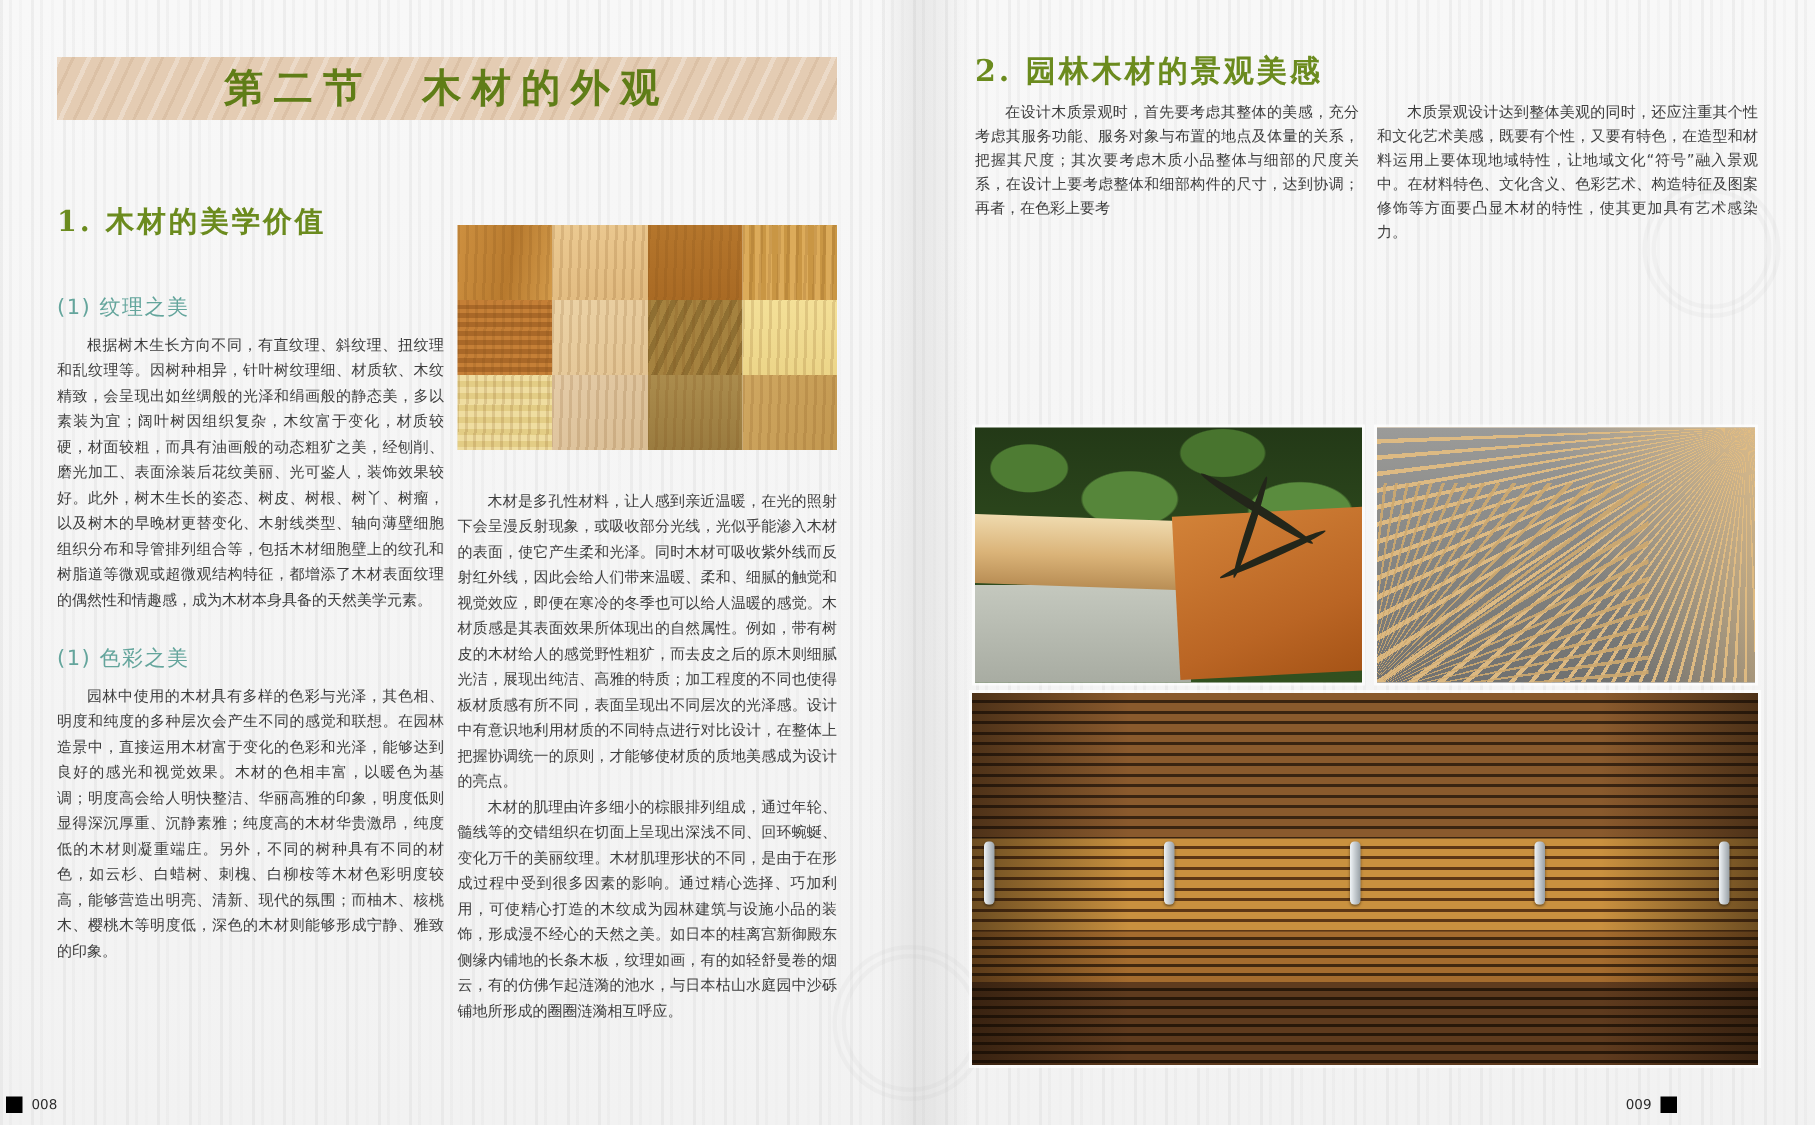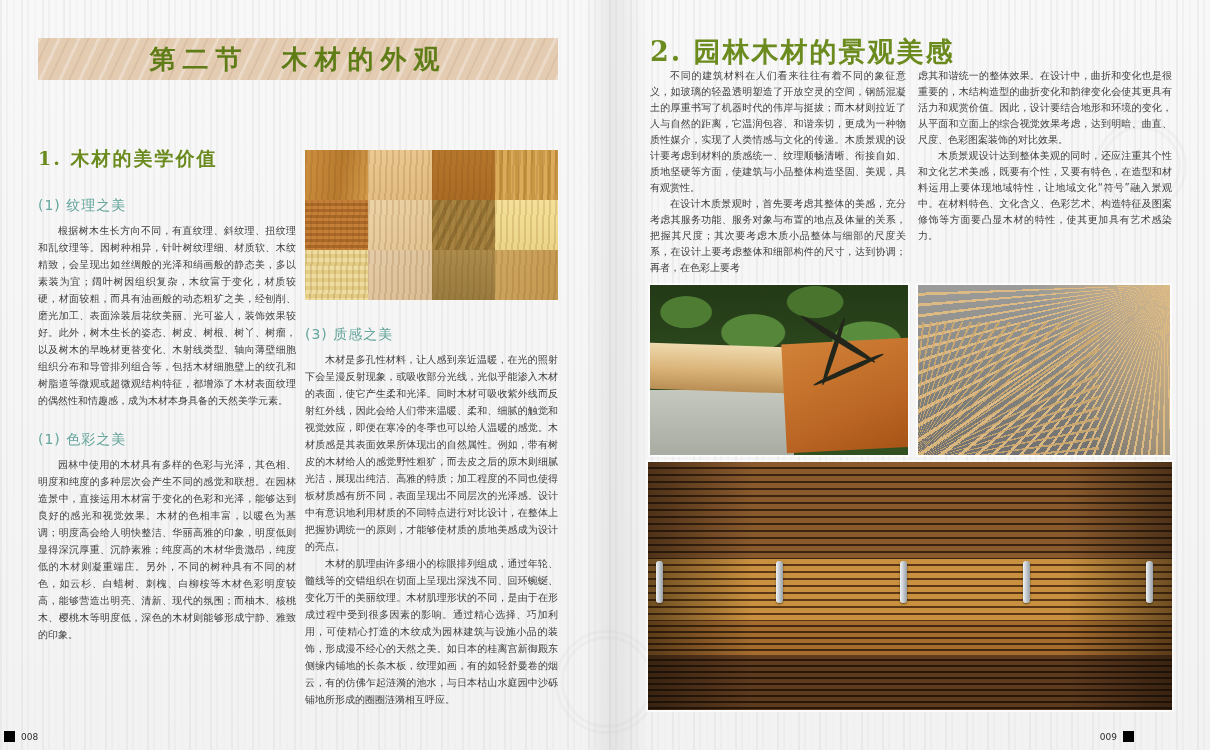--- a/index.html
+++ b/index.html
@@ -24,22 +24,22 @@
   .banner{position:absolute;left:38px;top:38px;width:520px;height:42px;
     background:
       repeating-linear-gradient(115deg, rgba(255,255,255,.28) 0 3px, rgba(255,255,255,0) 3px 9px,
         rgba(166,124,84,.14) 9px 11px, rgba(255,255,255,0) 11px 18px),
       #e4ccb3;}
   .banner-title{width:100%;text-align:center;line-height:42px;
     font-size:26px;font-weight:bold;letter-spacing:7px;color:#5f7d17;
     font-family:"DejaVu Serif","Liberation Serif",serif;}
   .hgreen{position:absolute;margin:0;color:#6b8b1e;font-weight:bold;
     font-family:"DejaVu Serif","Liberation Serif",serif;}
-  .sec1{left:38px;top:146px;font-size:19px;letter-spacing:2px;}
-  .sec2{left:650px;top:34px;font-size:27px;letter-spacing:2px;}
+  .sec1{left:38px;top:135px;font-size:19px;letter-spacing:2px;}
+  .sec2{left:650px;top:34px;font-size:20px;letter-spacing:2px;}
   .col{position:absolute;font-size:10px;color:#3e3e3e;text-align:justify;}
   .colL1{left:38px;top:197px;width:258px;line-height:17px;}
   .colL2{left:305px;top:150px;width:253px;line-height:17px;}
   .colR1{left:650px;top:68px;width:256px;line-height:16px;}
   .colR2{left:918px;top:68px;width:254px;line-height:16px;}
   .col h3{margin:0 0 8px 0;font-size:14px;font-weight:normal;color:#64a59c;letter-spacing:1px;}
   .col h3.gap{margin-top:22px;}
   .col p{margin:0;text-indent:2em;}
   .col p + p{margin-top:0;}
   .col p.noindent{text-indent:0;}
@@ -107,21 +107,21 @@
     background:linear-gradient(90deg,rgba(18,10,4,.5),rgba(18,10,4,0));}
   .bb-shadeR{position:absolute;right:0;top:0;width:20%;height:100%;
     background:linear-gradient(270deg,rgba(18,10,4,.5),rgba(18,10,4,0));}
   .bracket{position:absolute;top:40%;width:7px;height:42px;border-radius:3px;
     background:linear-gradient(90deg,#f0f4f7,#98a0a6);box-shadow:0 1px 2px rgba(0,0,0,.5);}
   .b1{left:1.5%;} .b2{left:24.5%;} .b3{left:48%;} .b4{left:71.5%;} .b5{left:95%;}
 
   
   .pagenum{position:absolute;bottom:8px;font-size:9px;color:#2b2b2b;display:flex;align-items:center;gap:6px;justify-content:space-between;}
   .pnL{left:4px;}
-  .pnR{right:0;}
+  .pnR{right:16px;}
   .sq{display:inline-block;width:11px;height:11px;background:#000;}
 </style>
 </head>
 <body>
 
 <div class="spread">
   <div class="gutter"></div>
   <div class="swirl s1"></div>
   <div class="swirl s2"></div>
 
@@ -146,38 +146,35 @@
         <i class="wg4"></i>
       <i class="wg5"></i>
         <i class="wg6"></i>
         <i class="wg7"></i>
         <i class="wg8"></i>
       <i class="wg9"></i>
         <i class="wg10"></i>
         <i class="wg11"></i>
         <i class="wg12"></i>
     </div>
-    <h3>(3) 质感之美</h3>
     <p>木材是多孔性材料，让人感到亲近温暖，在光的照射下会呈漫反射现象，或吸收部分光线，光似乎能渗入木材的表面，使它产生柔和光泽。同时木材可吸收紫外线而反射红外线，因此会给人们带来温暖、柔和、细腻的触觉和视觉效应，即便在寒冷的冬季也可以给人温暖的感觉。木材质感是其表面效果所体现出的自然属性。例如，带有树皮的木材给人的感觉野性粗犷，而去皮之后的原木则细腻光洁，展现出纯洁、高雅的特质；加工程度的不同也使得板材质感有所不同，表面呈现出不同层次的光泽感。设计中有意识地利用材质的不同特点进行对比设计，在整体上把握协调统一的原则，才能够使材质的质地美感成为设计的亮点。</p>
     <p>木材的肌理由许多细小的棕眼排列组成，通过年轮、髓线等的交错组织在切面上呈现出深浅不同、回环蜿蜒、变化万千的美丽纹理。木材肌理形状的不同，是由于在形成过程中受到很多因素的影响。通过精心选择、巧加利用，可使精心打造的木纹成为园林建筑与设施小品的装饰，形成漫不经心的天然之美。如日本的桂离宫新御殿东侧缘内铺地的长条木板，纹理如画，有的如轻舒曼卷的烟云，有的仿佛乍起涟漪的池水，与日本枯山水庭园中沙砾铺地所形成的圈圈涟漪相互呼应。</p>
   </div>
 
   <div class="pagenum pnL">
     <span class="sq"></span>
     <span>008</span>
   </div>
 
   <h2 class="hgreen sec2">2. 园林木材的景观美感</h2>
 
   <div class="col colR1">
-    <p>不同的建筑材料在人们看来往往有着不同的象征意义，如玻璃的轻盈透明塑造了开放空灵的空间，钢筋混凝土的厚重书写了机器时代的伟岸与挺拔；而木材则拉近了人与自然的距离，它温润包容、和谐亲切，更成为一种物质性媒介，实现了人类情感与文化的传递。木质景观的设计要考虑到材料的质感统一、纹理顺畅清晰、衔接自如、质地坚硬等方面，使建筑与小品整体构造坚固、美观，具有观赏性。</p>
     <p>在设计木质景观时，首先要考虑其整体的美感，充分考虑其服务功能、服务对象与布置的地点及体量的关系，把握其尺度；其次要考虑木质小品整体与细部的尺度关系，在设计上要考虑整体和细部构件的尺寸，达到协调；再者，在色彩上要考</p>
   </div>
   <div class="col colR2">
-    <p class="noindent">虑其和谐统一的整体效果。在设计中，曲折和变化也是很重要的，木结构造型的曲折变化和韵律变化会使其更具有活力和观赏价值。因此，设计要结合地形和环境的变化，从平面和立面上的综合视觉效果考虑，达到明暗、曲直、尺度、色彩图案装饰的对比效果。</p>
     <p>木质景观设计达到整体美观的同时，还应注重其个性和文化艺术美感，既要有个性，又要有特色，在造型和材料运用上要体现地域特性，让地域文化“符号”融入景观中。在材料特色、文化含义、色彩艺术、构造特征及图案修饰等方面要凸显木材的特性，使其更加具有艺术感染力。</p>
   </div>
 
   <div class="photo bench1">
     <div class="concrete"></div>
     <div class="log"></div>
     <div class="block"></div>
     <div class="spike k1"></div>
     <div class="spike k2"></div>
     <div class="spike k3"></div>

